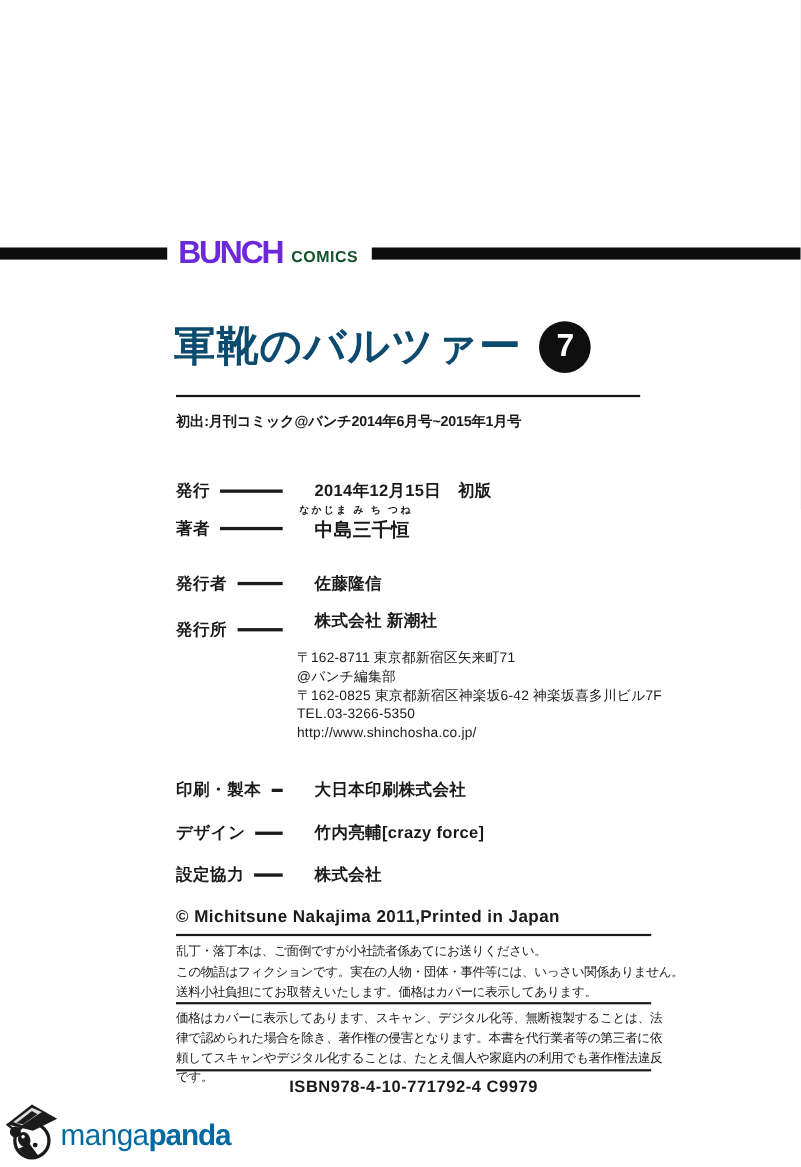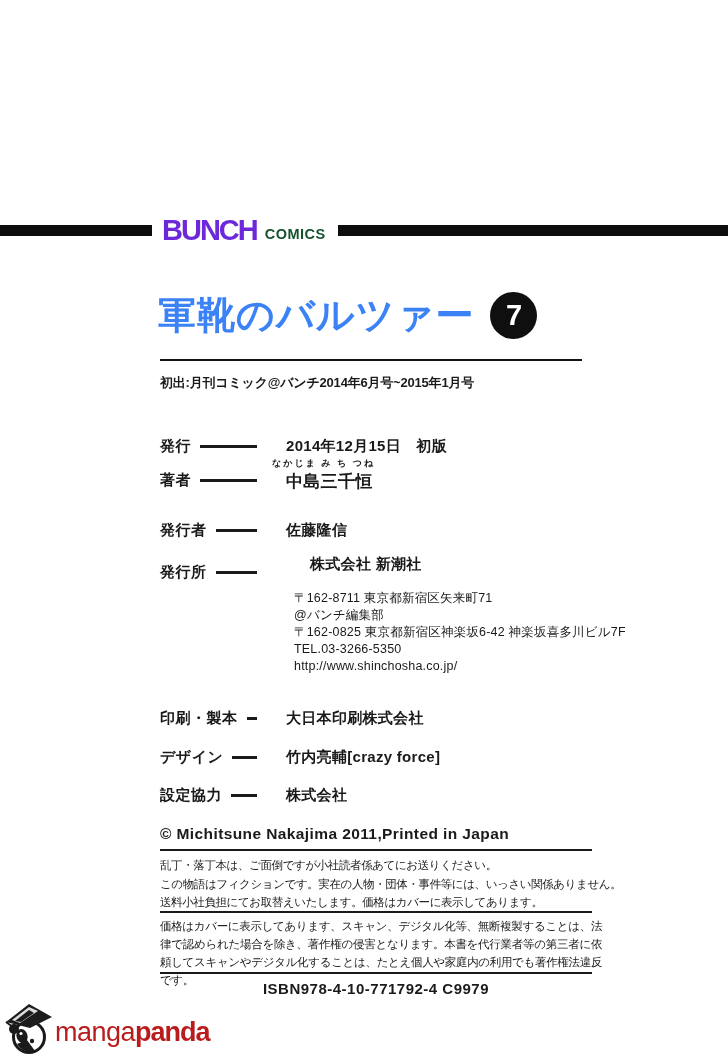--- a/index.html
+++ b/index.html
@@ -15,52 +15,52 @@
   
   .topbar{position:absolute;top:210px;left:0;right:0;height:40px;display:flex;align-items:center;}
   .bar-seg{height:11px;background:#0d0d0d;}
   .bar-seg.left{width:152px;flex:none;}
   .bar-seg.right{flex:1;}
   .brand{font-size:29px;font-weight:900;letter-spacing:-2px;margin-left:10px;color:#6d28d9;line-height:1;}
   .brand-suffix{font-size:14.5px;font-weight:800;letter-spacing:.5px;margin:0 12px 0 8px;position:relative;top:4px;color:#14532d;line-height:1;}
 
   
   .title-row{position:absolute;top:292px;left:158px;display:flex;align-items:center;}
-  .book-title{margin:0;font-size:38px;font-weight:900;letter-spacing:1px;color:#3b82f6;line-height:1.2;}
+  .book-title{margin:0;font-size:38px;font-weight:900;letter-spacing:1px;color:#0c4a6e;line-height:1.2;}
   .volume-badge{width:47px;height:47px;border-radius:50%;background:#0f0f0f;color:#ffffff;
     font-size:29px;font-weight:800;display:flex;align-items:center;justify-content:center;margin-left:16px;}
   .title-rule{position:absolute;top:359px;left:160px;width:422px;height:2px;background:#141414;}
   .first-pub{position:absolute;top:374px;left:160px;font-size:13px;font-weight:600;letter-spacing:-0.2px;}
 
   
   .row{position:absolute;left:160px;display:flex;align-items:center;width:440px;}
   .row-head{width:110px;flex:none;display:flex;align-items:center;}
   .row-label{font-size:15px;font-weight:600;white-space:nowrap;letter-spacing:.5px;}
   .row-dash{flex:1;height:2.5px;background:#1a1a1a;margin-left:9px;margin-right:13px;}
   .row-value{font-size:15px;font-weight:600;white-space:nowrap;letter-spacing:.3px;margin-left:16px;}
   .row-author{align-items:flex-end;}
   .author-wrap{position:relative;}
   .furigana{position:absolute;left:2px;top:-13px;font-size:9px;font-weight:600;letter-spacing:2px;white-space:nowrap;}
-  .row-block{align-items:flex-start;gap:24px;}
+  .row-block{align-items:flex-start;}
   .row-block .row-head{margin-top:8px;}
   .pub-details{font-size:12.5px;line-height:17px;font-weight:500;margin-top:16px;letter-spacing:.2px;}
   .pub-details div{white-space:nowrap;}
 
   
   .copyright{position:absolute;top:825px;left:160px;font-size:15.5px;font-weight:700;letter-spacing:.4px;white-space:nowrap;}
   .divider{position:absolute;left:160px;width:432px;height:2px;background:#1a1a1a;}
   .div-a{top:849px;} .div-b{top:911px;} .div-c{top:972px;}
   .notice1{position:absolute;top:856px;left:160px;width:444px;font-size:11.5px;font-weight:500;line-height:18.5px;letter-spacing:-0.4px;}
   .notice1 div{white-space:nowrap;}
   .notice2{position:absolute;top:917px;left:160px;width:442px;font-size:11.5px;font-weight:500;line-height:18px;letter-spacing:-0.4px;text-align:justify;}
   .isbn-line{position:absolute;top:980px;left:160px;width:432px;text-align:center;font-size:15px;font-weight:600;letter-spacing:.5px;}
 
   
   .watermark{position:absolute;left:5px;top:1000px;display:flex;align-items:center;}
-  .wm-text{font-size:27px;letter-spacing:-0.5px;color:#b91c1c;line-height:1;margin-left:2px;margin-top:6px;}
+  .wm-text{font-size:27px;letter-spacing:-0.5px;color:#0369a1;line-height:1;margin-left:2px;margin-top:6px;}
   .wm-light{font-weight:400;}
   .wm-bold{font-weight:800;letter-spacing:-1px;}
 </style>
 </head>
 <body>
 
 <div class="page">
 
   <div class="topbar">
     <div class="bar-seg left"></div>

